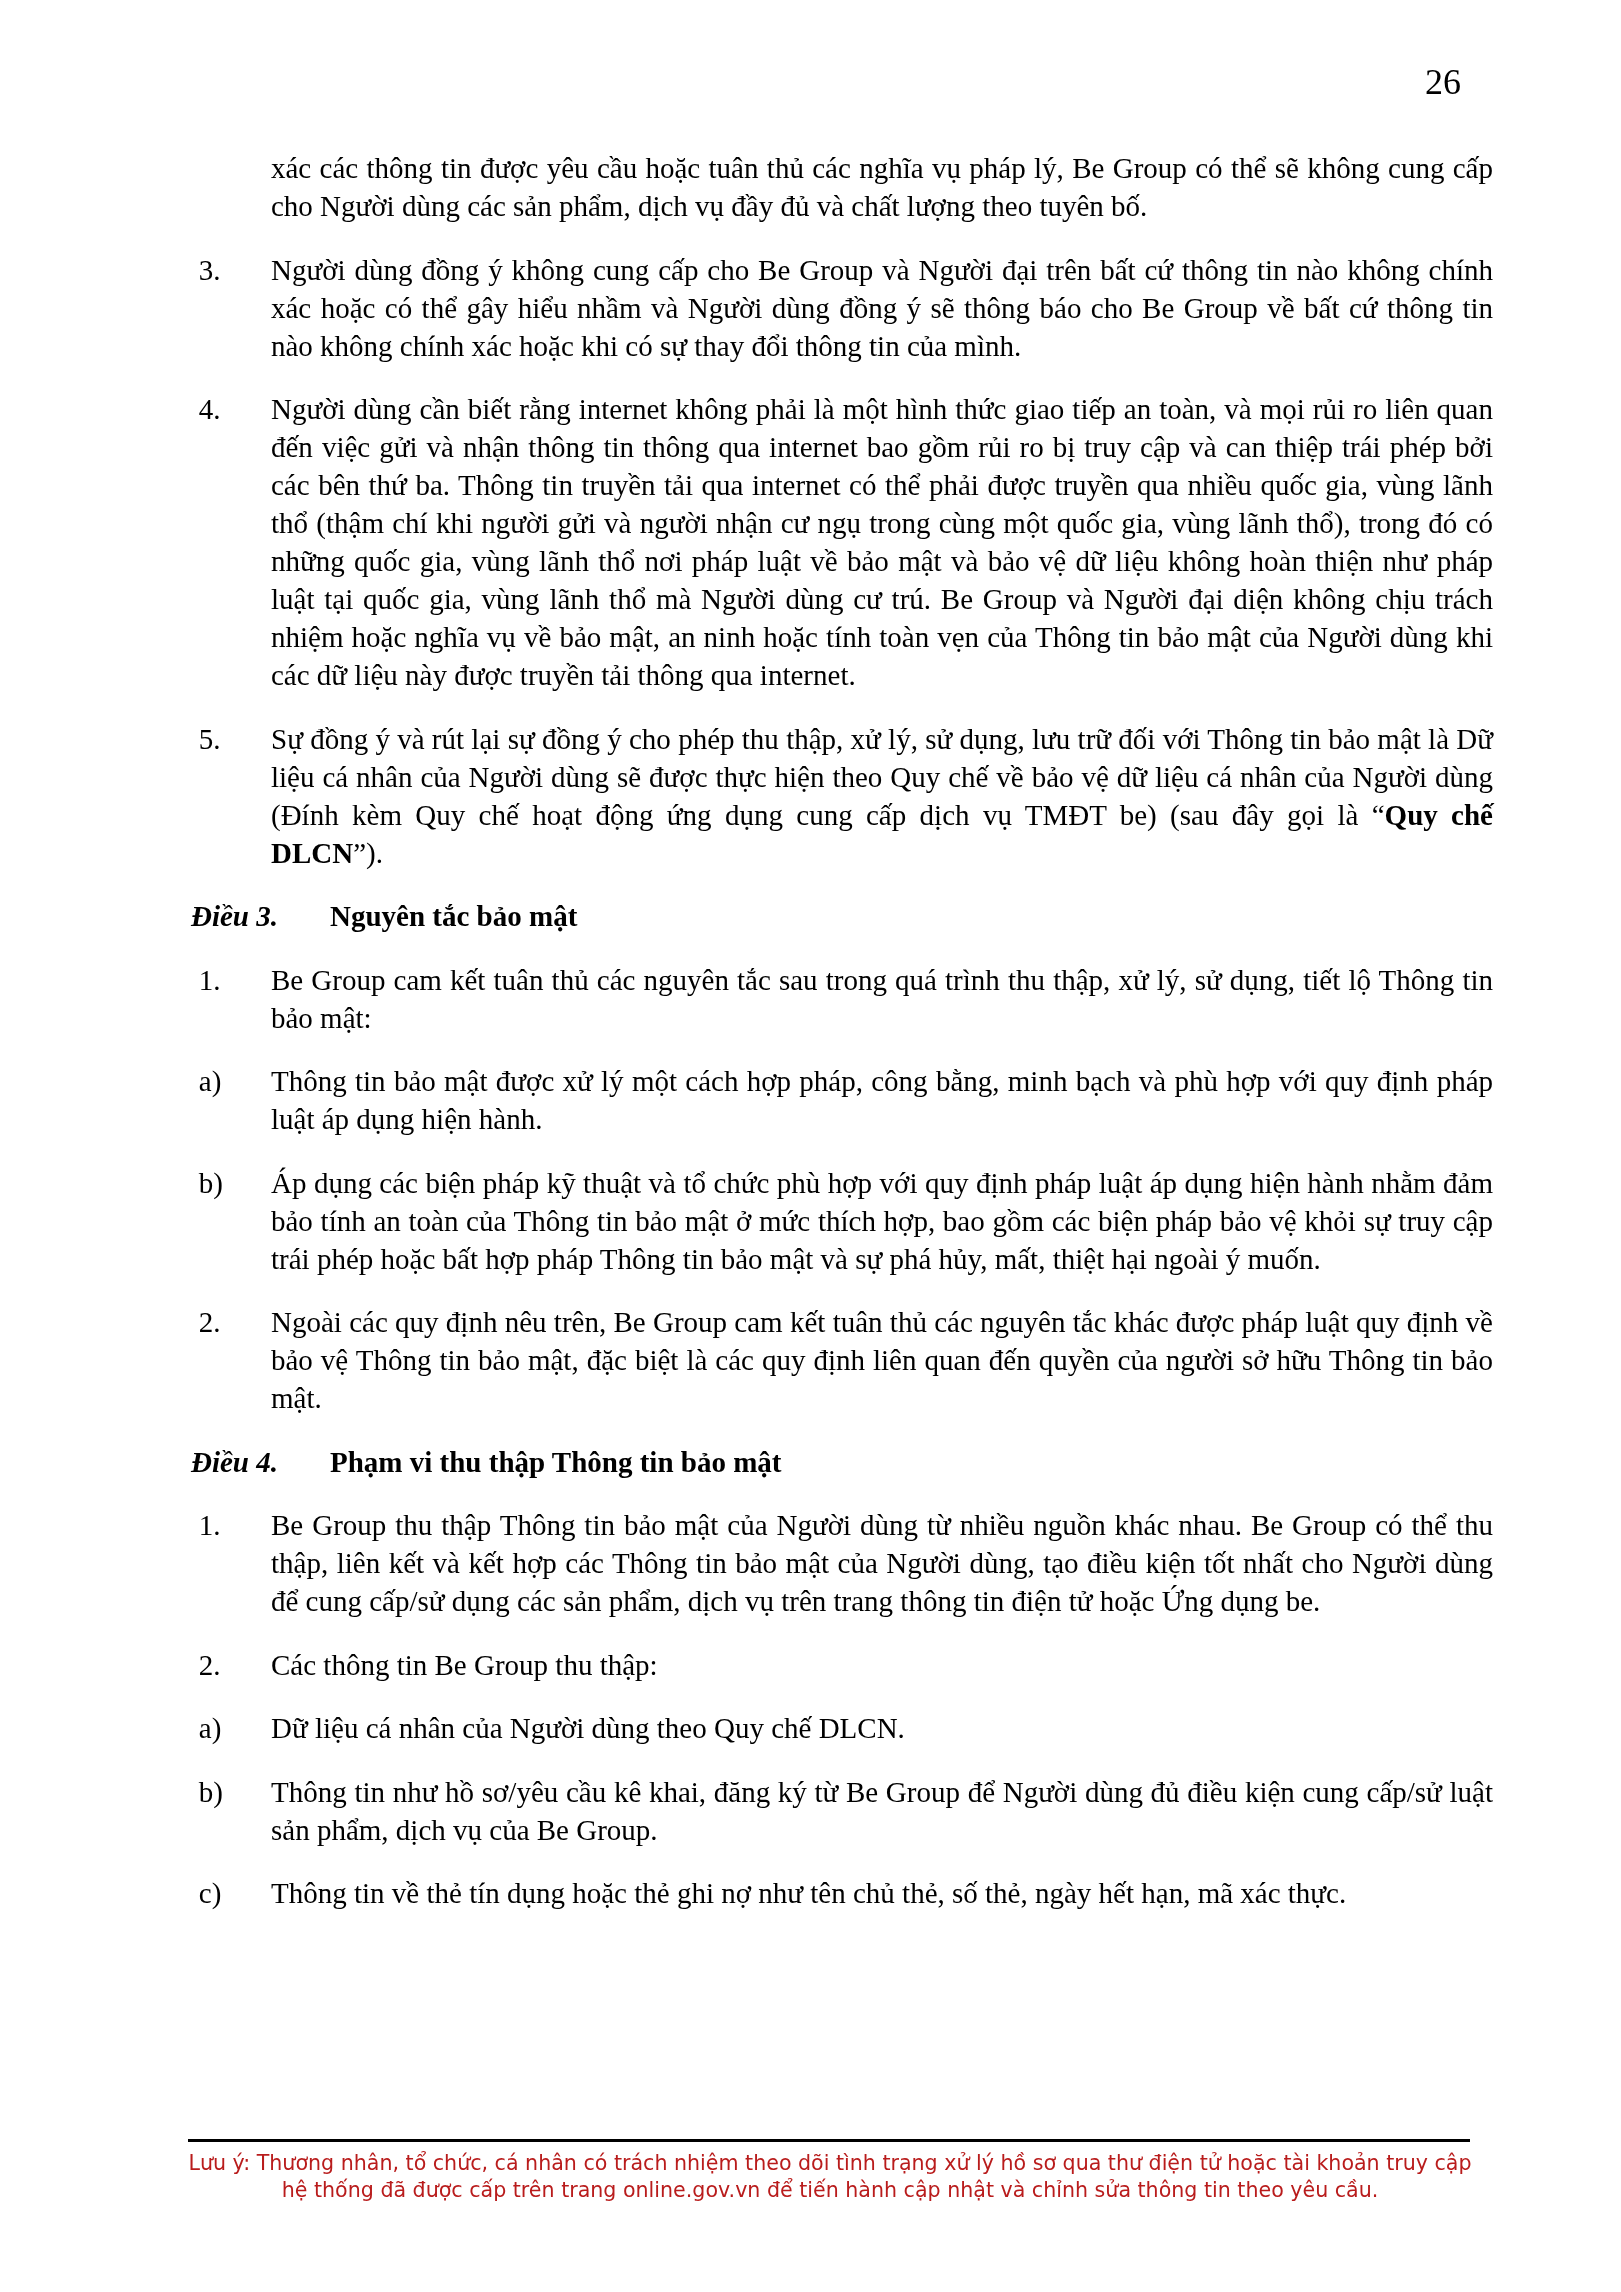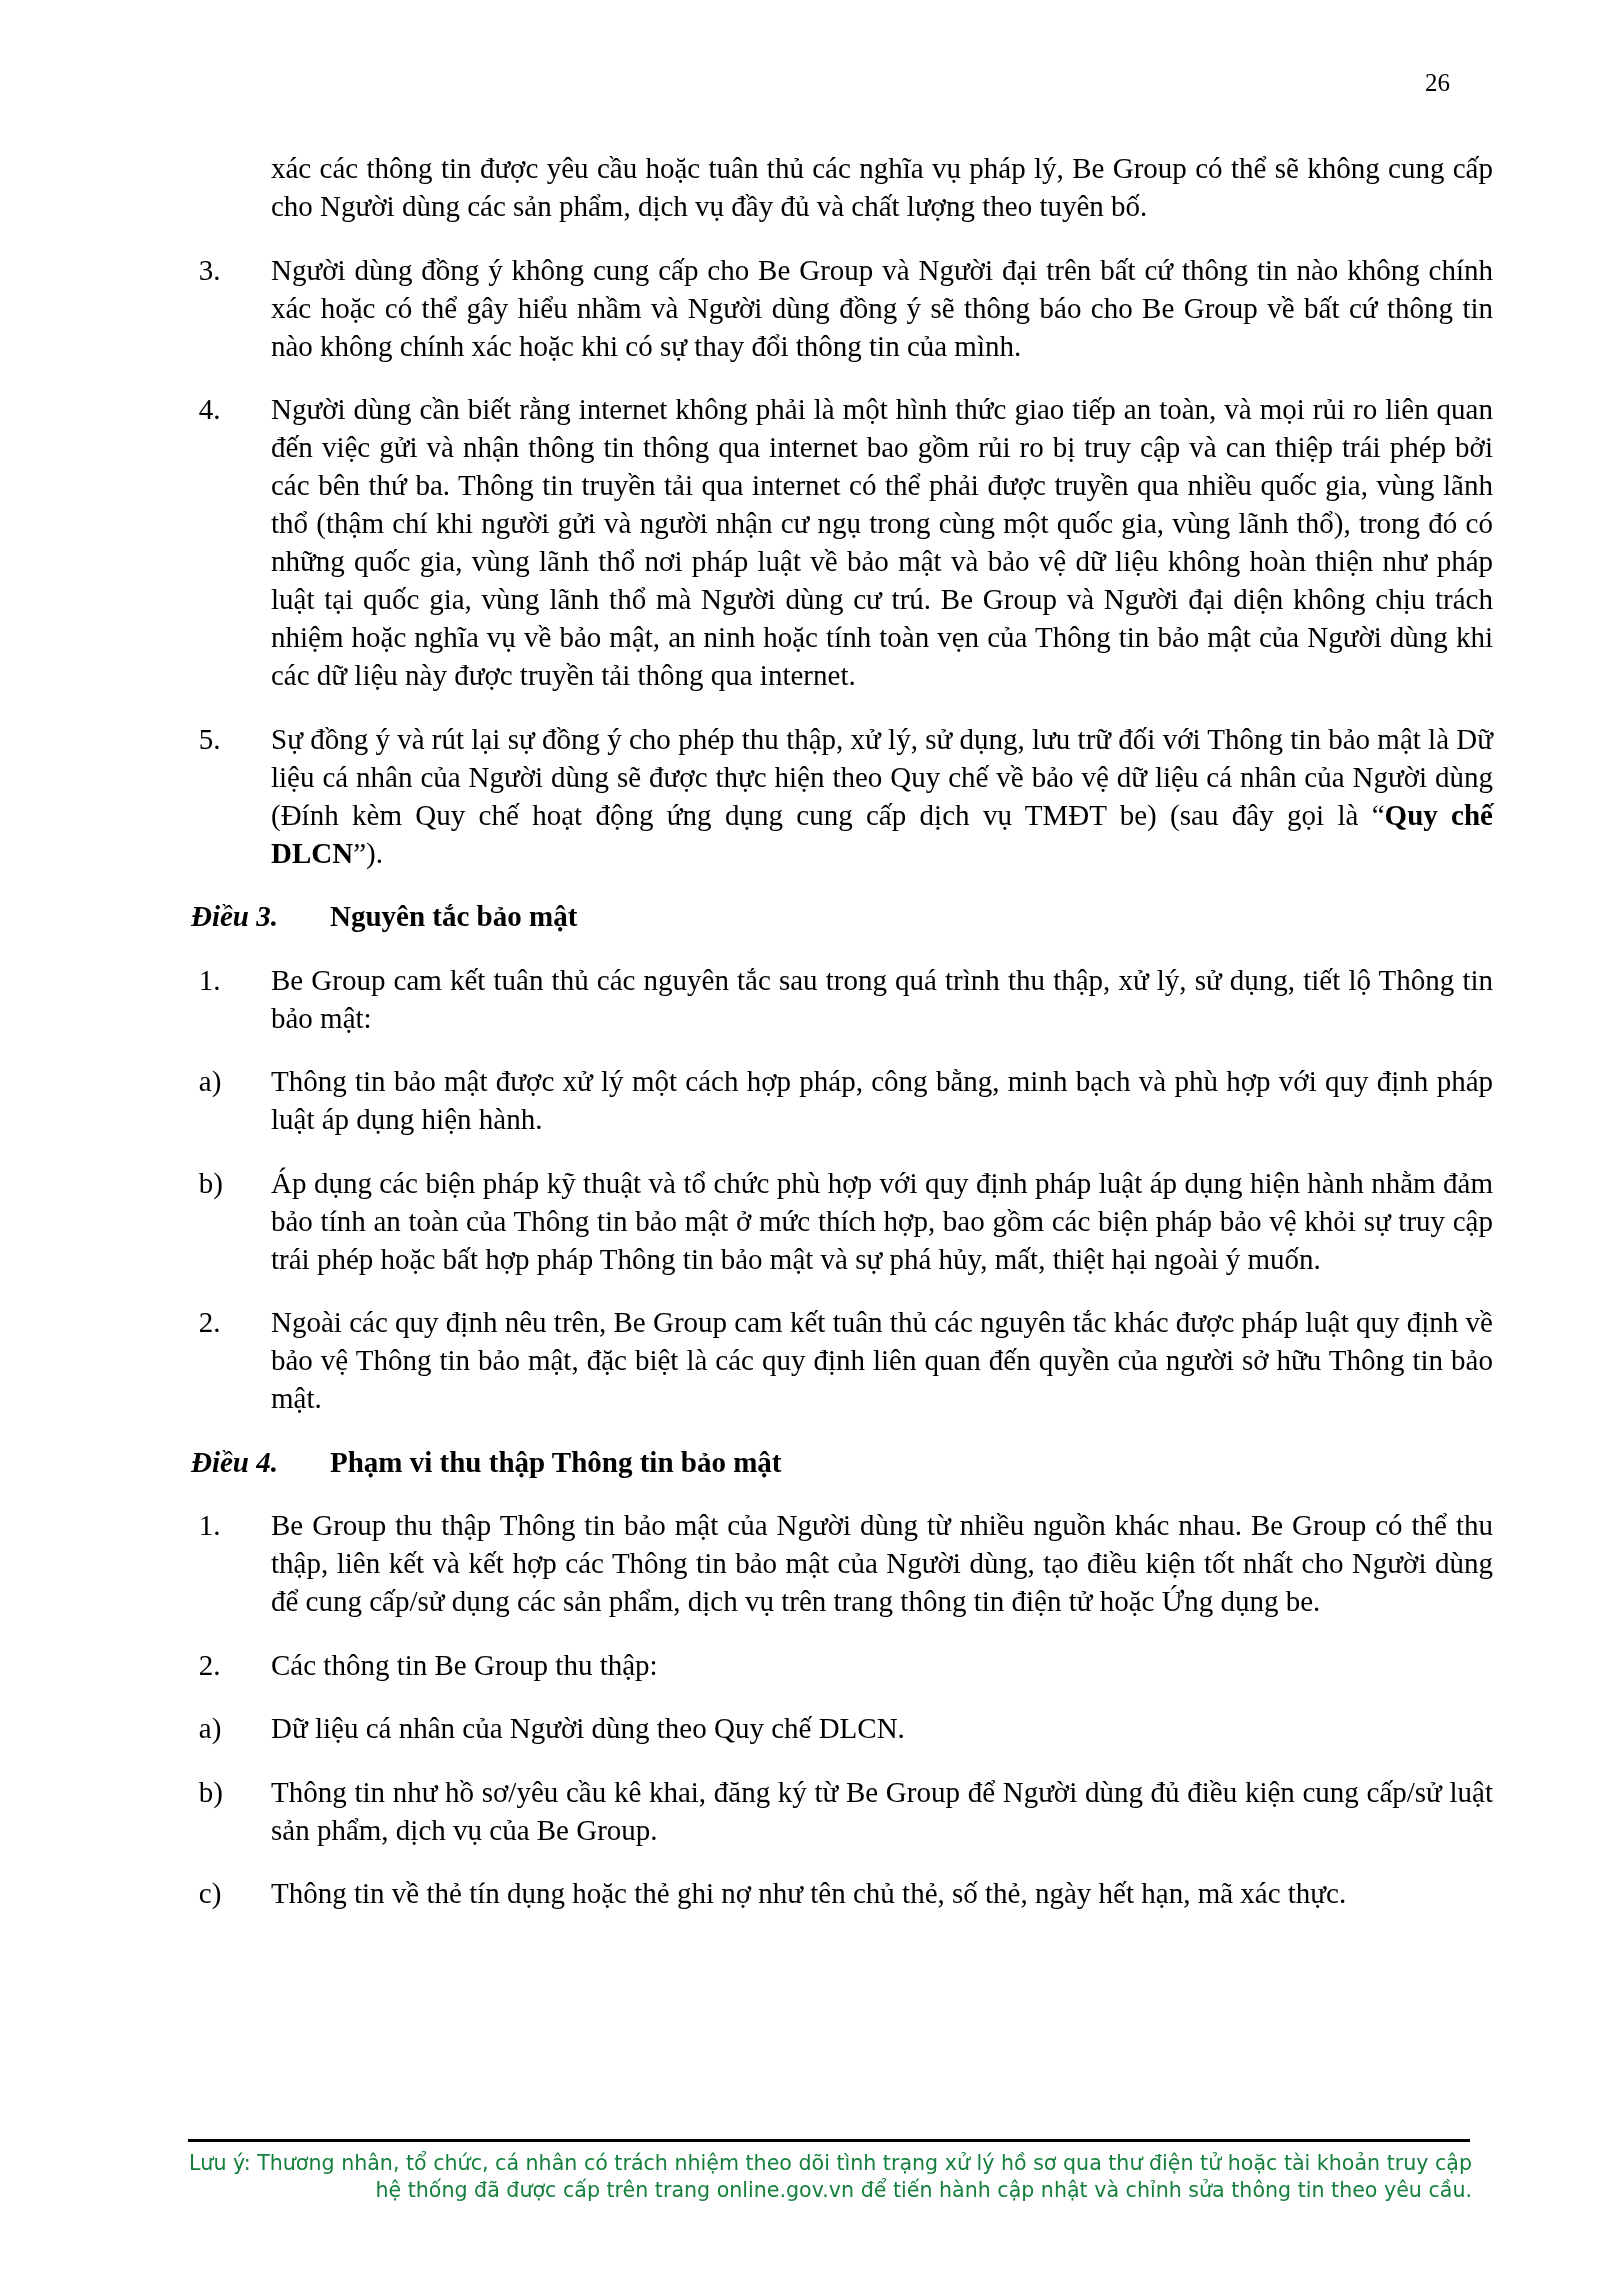--- a/index.html
+++ b/index.html
@@ -7,21 +7,21 @@
     position:relative;
     width:1621px;height:2293px;
     background:#ffffff;
     font-family:"Liberation Serif","DejaVu Serif",serif;
     color:#000000;
     overflow:hidden;
   }
   .page-number{
     position:absolute;
     top:65px;left:1425px;
-    font-size:25px;line-height:35px;text-align:center;
+    font-size:36px;line-height:35px;text-align:center;
   }
   .content{
     position:absolute;
     left:191px;top:149px;width:1302px;
     font-size:29px;line-height:38px;
   }
   .para{
     margin:0 0 25.5px 80px;
     text-align:justify;
   }
@@ -50,22 +50,22 @@
     left:188px;top:2139px;
     width:1282px;height:2.9px;
     background:#000000;
   }
   .footnote{
     position:absolute;
     left:188px;top:2150px;
     width:1284px;
     font-family:"DejaVu Sans","Liberation Sans",sans-serif;
     font-size:20.6px;line-height:27.4px;
-    color:#15803d;
-    text-align:right;
+    color:#b91c1c;
+    text-align:center;
   }
 </style>
 </head>
 <body>
 
 <div class="page">
 
   <div class="page-number">26</div>
 
   <div class="content">

